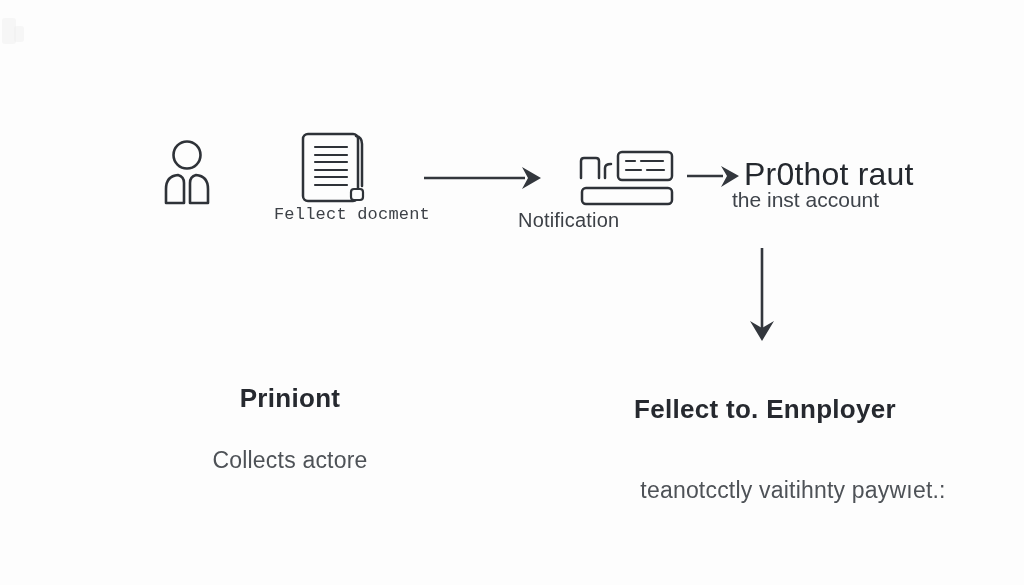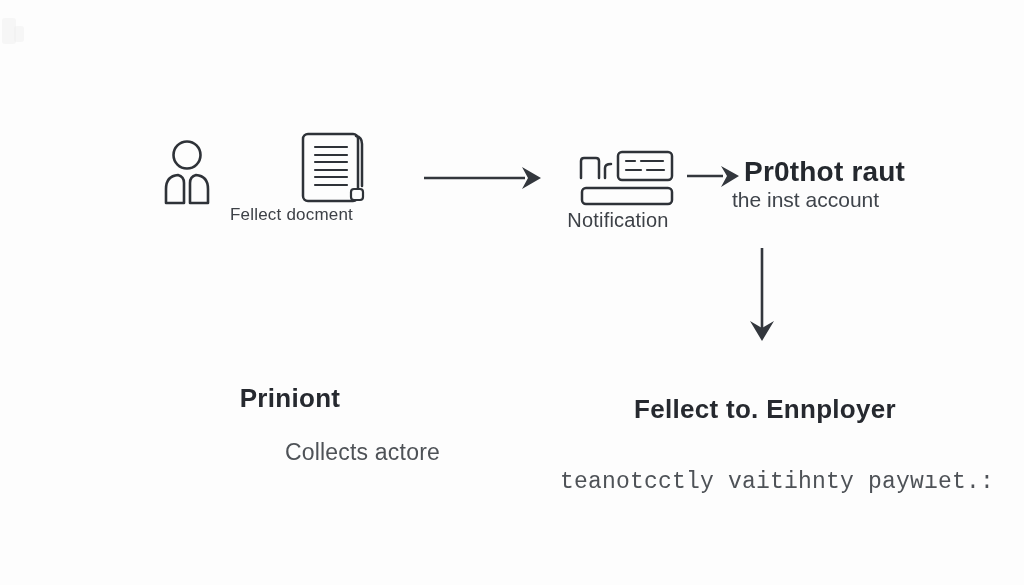--- a/index.html
+++ b/index.html
@@ -17,50 +17,52 @@
     width: 1024px; height: 585px;
   }
   .label {
     position: absolute;
     color: #3d4147;
     white-space: nowrap;
   }
   .caption {
     font-size: 17px;
     letter-spacing: 0.2px;
-    text-align: left;
+    text-align: right;
+    font-family: Liberation Mono, monospace;
   }
   .caption-lg {
     font-size: 20px;
     letter-spacing: 0.2px;
-    text-align: center;
+    text-align: left;
   }
   .node-title {
-    font-weight: bold;
+    font-weight: normal;
     color: #24282e;
-    font-size: 28px;
+    font-size: 32px;
     letter-spacing: 0.2px;
     text-align: right;
   }
   .node-sub {
     color: #3f444b;
     font-size: 21px;
   }
   .big-title {
     font-weight: bold;
     color: #26292f;
     font-size: 26px;
     text-align: center;
     letter-spacing: 0.3px;
   }
   .big-sub {
     color: #4e5257;
     font-size: 23px;
-    text-align: right;
+    text-align: center;
     letter-spacing: 0.2px;
+    margin-top: 8px;
   }
   .smudge {
     position: absolute;
     background: #eeeeee;
     opacity: 0.45;
     border-radius: 3px;
   }
 </style>
 </head>
 <body>
@@ -125,15 +127,15 @@
 
   <div class="label caption-lg" style="left:518px; top:209px; width:200px;">Notification</div>
 
   <div class="label node-title" style="left:744px; top:156px;">Pr0thot raut</div>
   <div class="label node-sub" style="left:732px; top:188px;">the inst account</div>
 
   <div class="label big-title" style="left:140px; top:383px; width:300px;">Priniont</div>
   <div class="label big-sub" style="left:140px; top:439px; width:300px;">Collects actore</div>
 
   <div class="label big-title" style="left:560px; top:394px; width:410px;">Fellect to. Ennployer</div>
-  <div class="label big-sub" style="left:560px; top:469px; width:410px;font-family:Liberation Mono, monospace;">teanotcctly vaitihnty paywıet.:</div>
+  <div class="label big-sub" style="left:588px; top:469px; width:410px;">teanotcctly vaitihnty paywıet.:</div>
 
 </div>
 
 </body></html>

